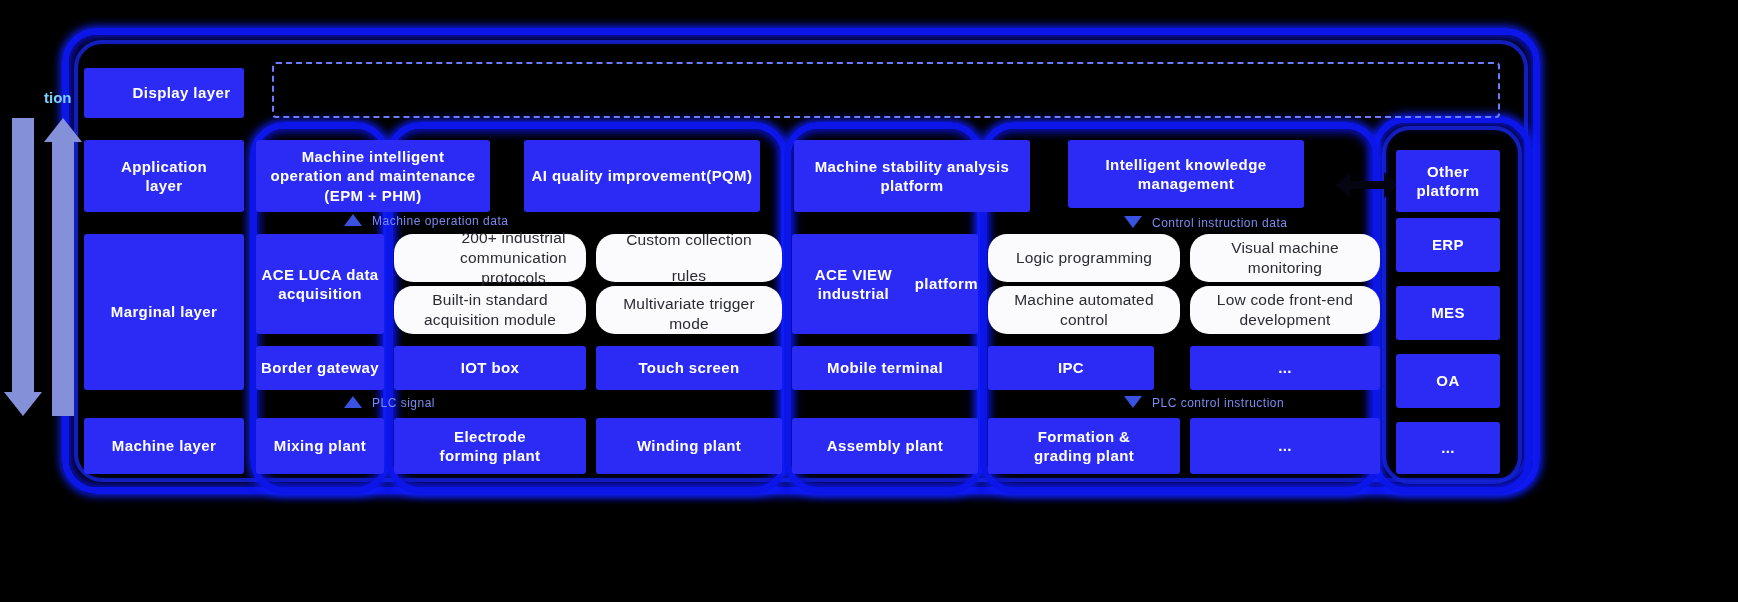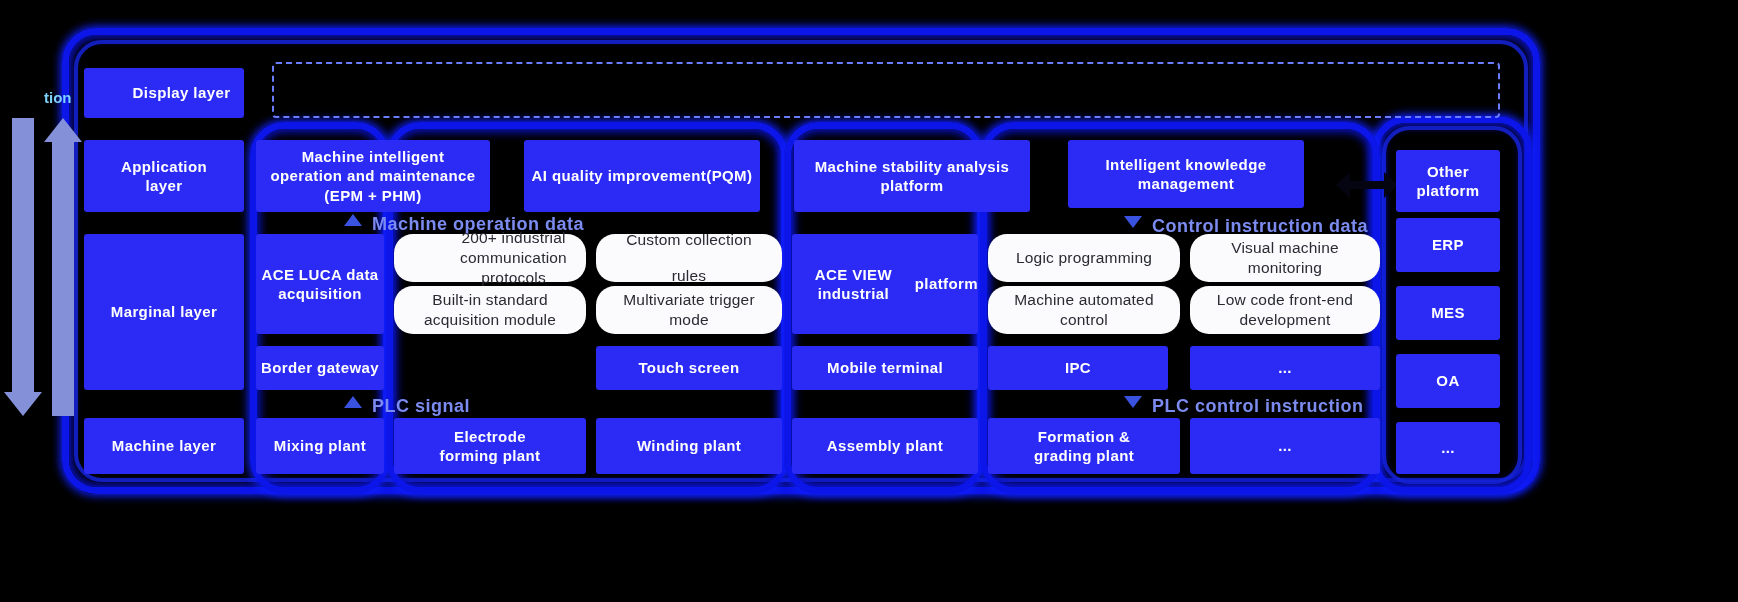--- a/index.html
+++ b/index.html
@@ -56,22 +56,22 @@
     font-weight: normal;
     font-size: 15.5px;
     border-radius: 19px;
     letter-spacing: .2px;
   }
 
   
   .band-label {
     position: absolute;
     color: #7b8bf0;
-    font-weight: bold;
-    font-size: 18px;
+    font-weight: normal;
+    font-size: 12px;
     letter-spacing: .5px;
     white-space: nowrap;
   }
   .band-arrow {
     position: absolute;
     width: 0; height: 0;
     border-left: 9px solid transparent;
     border-right: 9px solid transparent;
   }
   .band-arrow.up   { border-bottom: 12px solid #3a52e0; }
@@ -197,21 +197,21 @@
     <span>communication protocols</span>
   </div>
   <div class="box box-white" style="left:596px; top:234px; width:186px; height:48px; flex-direction:column;gap:16px;">
     <span>Custom collection</span>
     <span>rules</span>
   </div>
   <div class="box box-white" style="left:394px; top:286px; width:192px; height:48px; flex-direction:column;">
     <span>Built-in standard</span>
     <span>acquisition module</span>
   </div>
-  <div class="box box-white" style="left:596px; top:286px; width:186px; height:48px; flex-direction:column;">
+  <div class="box box-white" style="left:596px; top:286px; width:186px; height:48px; flex-direction:column;justify-content:flex-end;">
     <span>Multivariate trigger</span>
     <span>mode</span>
   </div>
 
   <div class="box box-blue" style="left:792px; top:234px; width:186px; height:100px; flex-direction:row;">
     <span>ACE VIEW industrial</span>
     <span>platform</span>
   </div>
 
   <div class="box box-white" style="left:988px; top:234px; width:192px; height:48px; flex-direction:column;">
@@ -224,23 +224,24 @@
   <div class="box box-white" style="left:988px; top:286px; width:192px; height:48px; flex-direction:column;">
     <span>Machine automated</span>
     <span>control</span>
   </div>
   <div class="box box-white" style="left:1190px; top:286px; width:190px; height:48px; flex-direction:column;">
     <span>Low code front-end</span>
     <span>development</span>
   </div>
 
   <div class="box box-blue" style="left:256px; top:346px; width:128px; height:44px;">Border gateway</div>
+  <div class="box box-blue" style="left:394px; top:346px; width:192px; height:44px;">IOT box</div>
   <div class="box box-blue" style="left:596px; top:346px; width:186px; height:44px;">Touch screen</div>
   <div class="box box-blue" style="left:792px; top:346px; width:186px; height:44px;">Mobile terminal</div>
-  <div class="box box-blue" style="left:988px; top:346px; width:180px; height:44px;">IPC</div>
+  <div class="box box-blue" style="left:988px; top:346px; width:166px; height:44px;">IPC</div>
   <div class="box box-blue" style="left:1190px; top:346px; width:190px; height:44px;">...</div>
 
   <div class="band-arrow up" style="left:344px; top:396px;"></div>
   <div class="band-label" style="left:372px; top:396px;">PLC signal</div>
 
   <div class="band-arrow down" style="left:1124px; top:396px;"></div>
   <div class="band-label" style="left:1152px; top:396px;">PLC control instruction</div>
 
   <div class="box box-blue" style="left:84px; top:418px; width:160px; height:56px;">Machine layer</div>
 

